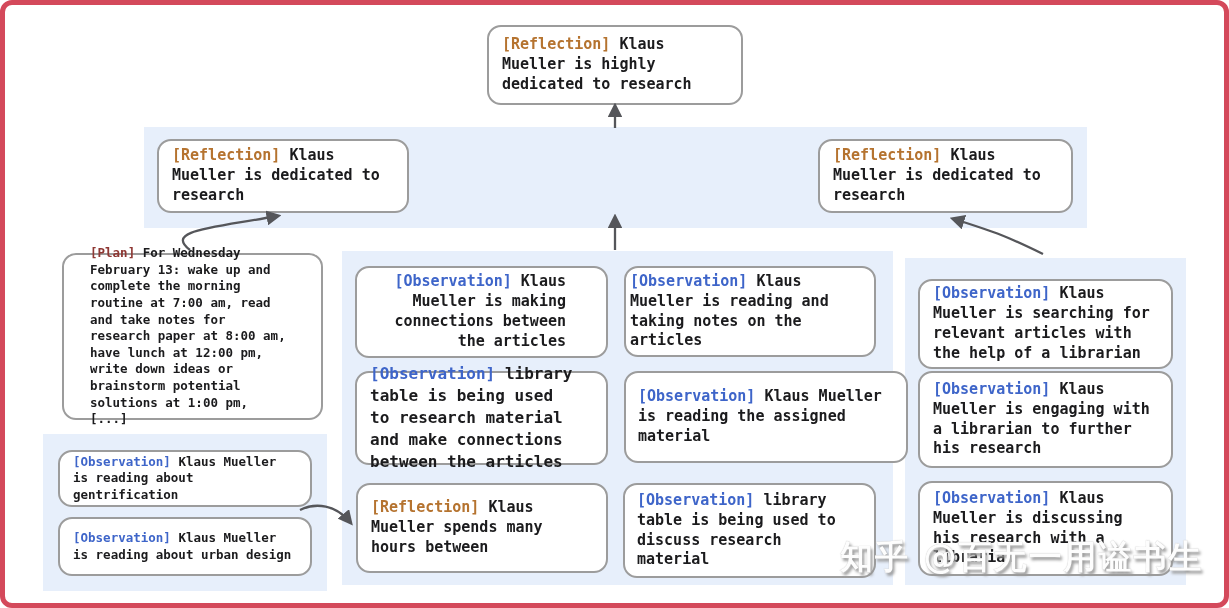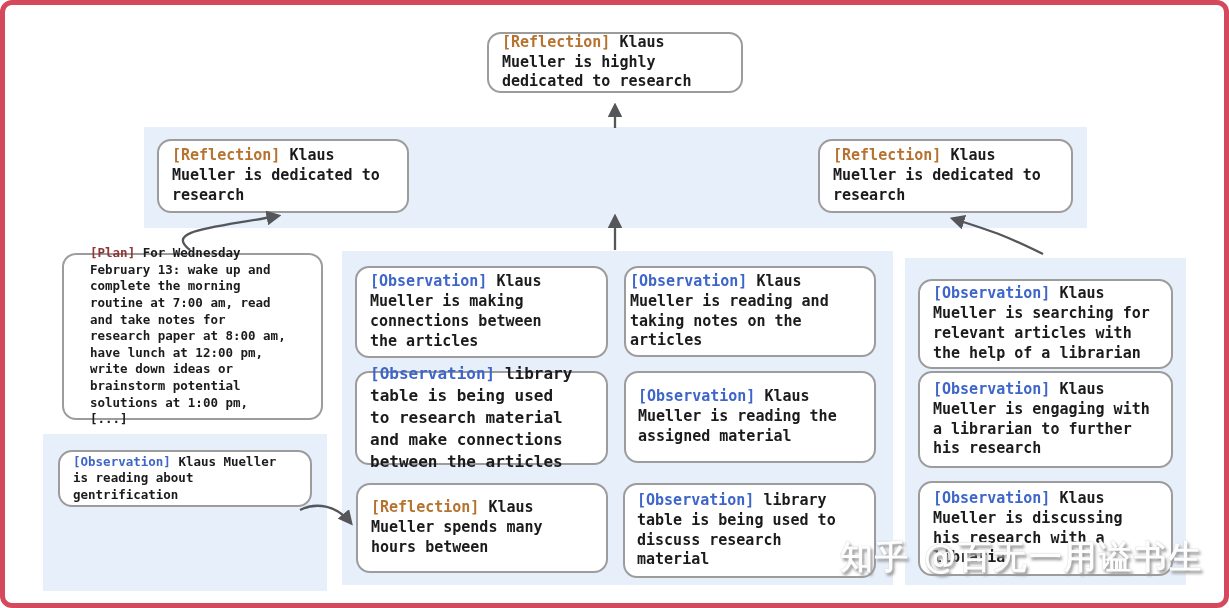--- a/index.html
+++ b/index.html
@@ -39,53 +39,56 @@
 </head>
 <body>
 
 <div class="stage">
 
   <div class="panel" style="left:144px; top:127px; width:943px; height:101px;"></div>
   <div class="panel" style="left:43px; top:434px; width:284px; height:157px;"></div>
   <div class="panel" style="left:342px; top:251px; width:551px; height:334px;"></div>
   <div class="panel" style="left:905px; top:258px; width:281px; height:327px;"></div>
 
-  <div class="box fs15" style="left:487px; top:32px; width:256px; height:61px; padding:24px 13px;">
+  <div class="box fs15" style="left:487px; top:25px; width:256px; height:80px; padding:24px 13px;">
     <div class="bt"><span class="tag-refl">[Reflection]</span> <span>Klaus Mueller is highly dedicated to research</span></div>
   </div>
 
   <div class="box fs15" style="left:157px; top:139px; width:252px; height:74px; padding:7px 13px;">
     <div class="bt"><span class="tag-refl">[Reflection]</span> <span>Klaus Mueller is dedicated to research</span></div>
   </div>
   <div class="box fs15" style="left:818px; top:139px; width:255px; height:74px; padding:7px 13px;">
     <div class="bt"><span class="tag-refl">[Reflection]</span> <span>Klaus Mueller is dedicated to research</span></div>
   </div>
 
   <div class="box fs125" style="left:62px; top:253px; width:261px; height:167px; padding:6px 30px 6px 26px;">
     <div class="bt"><span class="tag-plan">[Plan]</span> <span>For Wednesday February 13: wake up and complete the morning routine at 7:00 am, read and take notes for research paper at 8:00 am, have lunch at 12:00 pm, write down ideas or brainstorm potential solutions at 1:00 pm, [...]</span></div>
   </div>
 
   <div class="box fs125" style="left:58px; top:450px; width:254px; height:57px; padding:6px 13px;">
     <div class="bt"><span class="tag-obs">[Observation]</span> <span>Klaus Mueller is reading about gentrification</span></div>
   </div>
+  <div class="box fs125" style="left:58px; top:517px; width:254px; height:59px; padding:6px 13px;">
+    <div class="bt"><span class="tag-obs">[Observation]</span> <span>Klaus Mueller is reading about urban design</span></div>
+  </div>
 
-  <div class="box fs15" style="left:355px; top:266px; width:253px; height:92px; padding:7px 40px 7px 13px;">
+  <div class="box fs15" style="left:355px; top:266px; width:253px; height:92px; padding:7px 40px 7px 13px;text-align:right;">
     <div class="bt"><span class="tag-obs">[Observation]</span> <span>Klaus Mueller is making connections between the articles</span></div>
   </div>
   <div class="box fs12" style="left:355px; top:371px; width:253px; height:94px; padding:7px 27px 7px 13px;">
     <div class="bt"><span class="tag-obs">[Observation]</span> <span>library table is being used to research material and make connections between the articles</span></div>
   </div>
   <div class="box fs15" style="left:356px; top:483px; width:252px; height:90px; padding:7px 14px 7px 13px;">
     <div class="bt"><span class="tag-refl">[Reflection]</span> <span>Klaus Mueller spends many hours between</span></div>
   </div>
 
   <div class="box fs15" style="left:624px; top:266px; width:252px; height:91px; padding:7px 4px;">
     <div class="bt"><span class="tag-obs">[Observation]</span> <span>Klaus Mueller is reading and taking notes on the articles</span></div>
   </div>
-  <div class="box fs15" style="left:624px; top:371px; width:252px; height:92px; padding:12px 12px;justify-content:center;">
+  <div class="box fs15" style="left:624px; top:371px; width:284px; height:92px; padding:12px 12px;justify-content:center;">
     <div class="bt"><span class="tag-obs">[Observation]</span> <span>Klaus Mueller is reading the assigned material</span></div>
   </div>
   <div class="box fs15" style="left:623px; top:483px; width:253px; height:95px; padding:7px 12px;">
     <div class="bt"><span class="tag-obs">[Observation]</span> <span>library table is being used to discuss research material</span></div>
   </div>
 
   <div class="box fs15" style="left:918px; top:267px; width:255px; height:90px; padding:7px 17px 7px 13px;margin-top:12px;">
     <div class="bt"><span class="tag-obs">[Observation]</span> <span>Klaus Mueller is searching for relevant articles with the help of a librarian</span></div>
   </div>
   <div class="box fs15" style="left:918px; top:371px; width:255px; height:97px; padding:7px 17px 7px 13px;">

